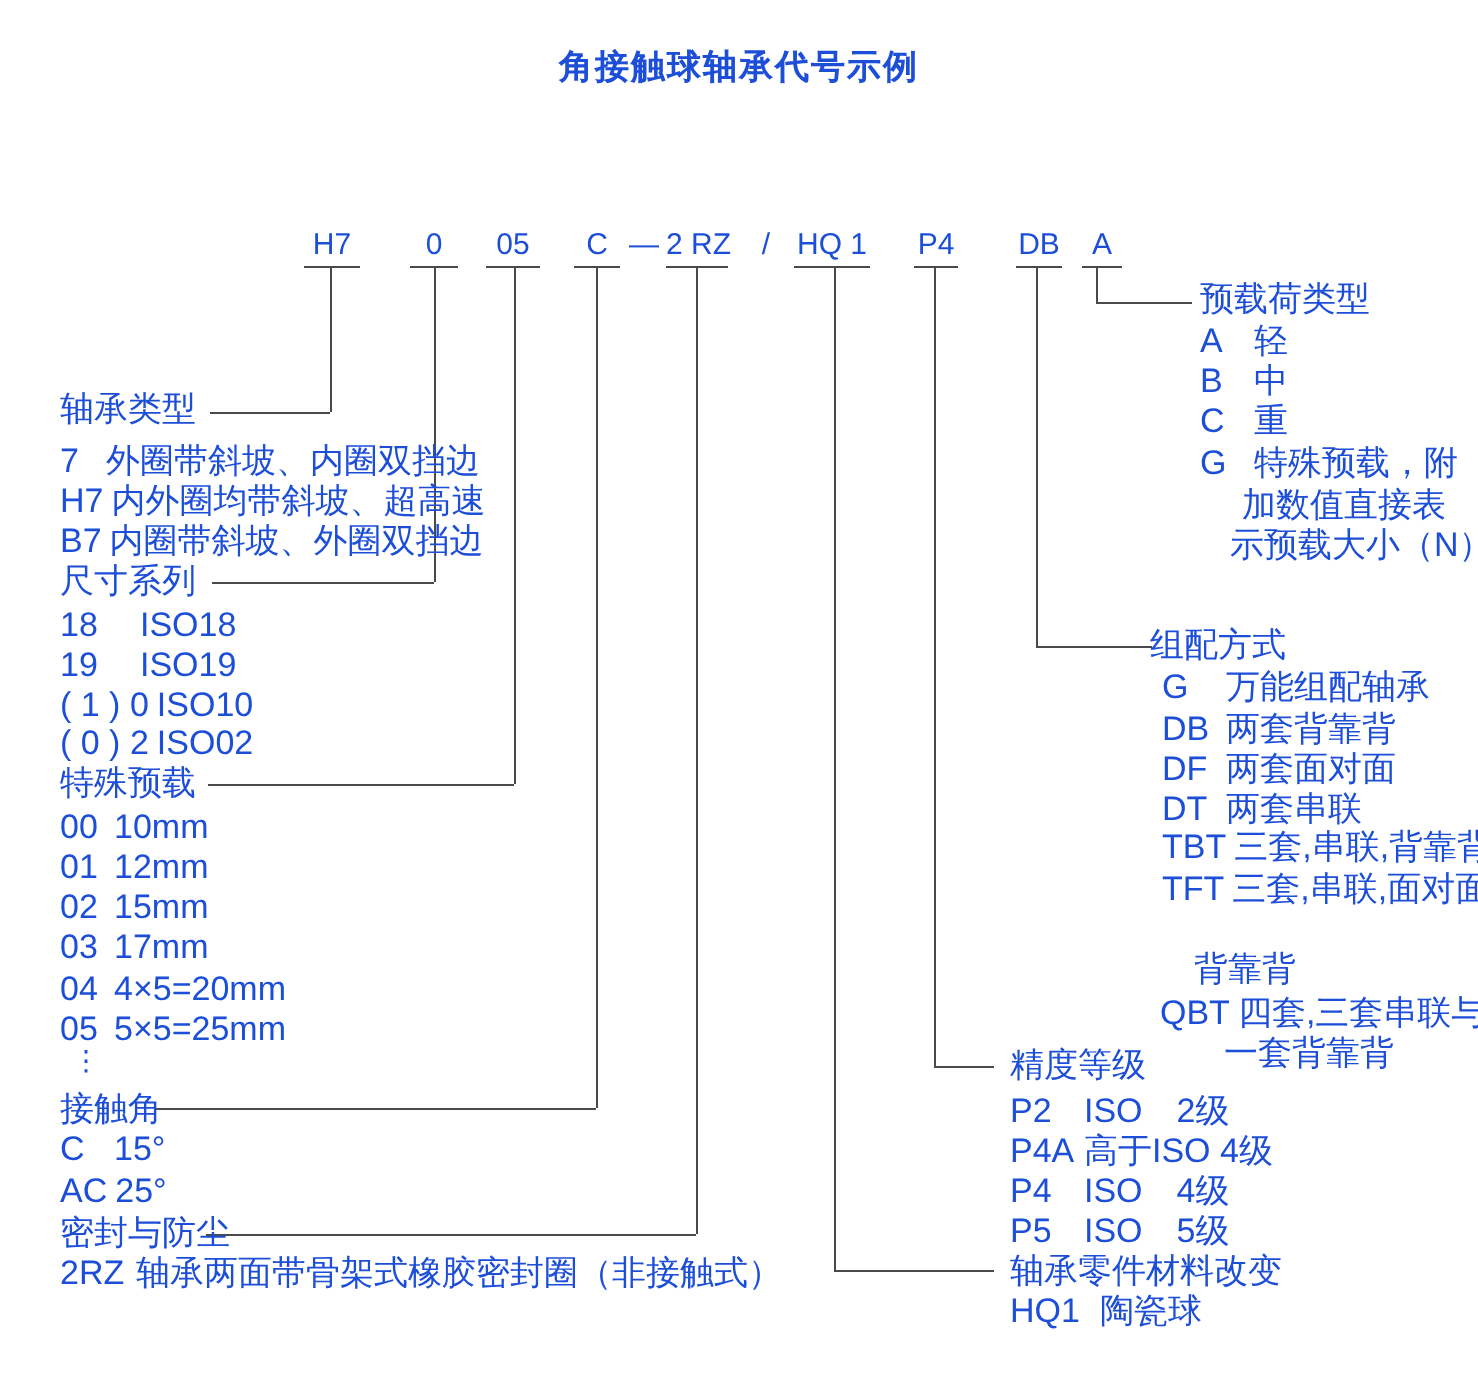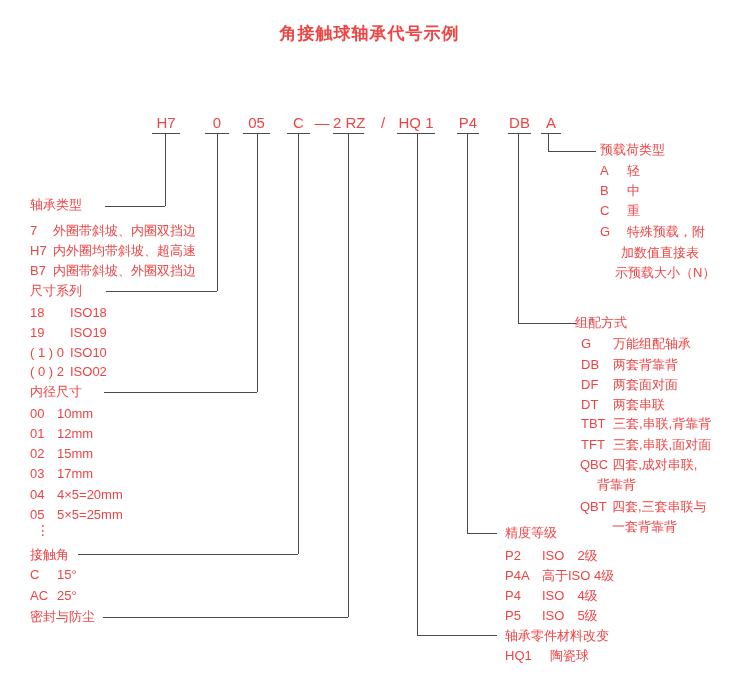--- a/index.html
+++ b/index.html
@@ -1,32 +1,32 @@
 <!DOCTYPE html>
 <html><head>
 <meta charset="utf-8">
 <style>
   html,body{margin:0;padding:0;background:#fff;}
   .canvas{
     position:relative;width:739px;height:695px;background:#ffffff;
     font-family:"Liberation Sans","DejaVu Sans",sans-serif;
-    color:#ef4444;overflow:hidden;
+    color:#1d4ed8;overflow:hidden;
   }
   .title{
     position:absolute;top:22px;left:0;width:739px;text-align:center;
     font-size:17px;font-weight:600;letter-spacing:1px;
   }
   .codeseg{
     position:absolute;top:114px;height:19px;font-size:15px;text-align:center;
     border-bottom:1px solid #4a4a4a;white-space:nowrap;
   }
   .mark{position:absolute;top:114px;height:19px;font-size:15px;text-align:center;white-space:nowrap;}
   .vl{position:absolute;width:1px;background:#4a4a4a;}
   .hl{position:absolute;height:1px;background:#4a4a4a;}
-  .t{position:absolute;height:20px;line-height:20px;font-size:13px;white-space:nowrap;}
+  .t{position:absolute;height:20px;line-height:20px;font-size:17px;white-space:nowrap;}
   .row{display:flex;}
   .code{flex:none;display:inline-block;box-sizing:border-box;padding-right:4px;}
   .cw-a{min-width:23px}.cw-b{min-width:40px}.cw-c{min-width:27px}
   .cw-d{min-width:38px}.cw-e{min-width:27px}.cw-f{min-width:32px}
   .cw-g{min-width:37px}.cw-h{min-width:45px}
   .dots{position:absolute;font-size:14px;line-height:14px;}
 </style>
 </head>
 <body>
 
@@ -91,21 +91,21 @@
   </div>
   <div class="t row" style="left:30px;top:343px">
     <span class="code cw-b">( 1 ) 0</span>
     <span>ISO10</span>
   </div>
   <div class="t row" style="left:30px;top:362px">
     <span class="code cw-b">( 0 ) 2</span>
     <span>ISO02</span>
   </div>
 
-  <div class="t" style="left:30px;top:382px">内径尺寸</div>
+  <div class="t" style="left:30px;top:382px">特殊预载</div>
   <div class="t row" style="left:30px;top:404px">
     <span class="code cw-c">00</span>
     <span>10mm</span>
   </div>
   <div class="t row" style="left:30px;top:424px">
     <span class="code cw-c">01</span>
     <span>12mm</span>
   </div>
   <div class="t row" style="left:30px;top:444px">
     <span class="code cw-c">02</span>
@@ -129,20 +129,24 @@
   <div class="t row" style="left:30px;top:565px">
     <span class="code cw-c">C</span>
     <span>15°</span>
   </div>
   <div class="t row" style="left:30px;top:586px">
     <span class="code cw-c">AC</span>
     <span>25°</span>
   </div>
 
   <div class="t" style="left:30px;top:607px">密封与防尘</div>
+  <div class="t row" style="left:30px;top:627px">
+    <span class="code cw-d">2RZ</span>
+    <span>轴承两面带骨架式橡胶密封圈（非接触式）</span>
+  </div>
 
   <div class="t" style="left:600px;top:140px">预载荷类型</div>
   <div class="t row" style="left:600px;top:161px">
     <span class="code cw-e">A</span>
     <span>轻</span>
   </div>
   <div class="t row" style="left:600px;top:181px">
     <span class="code cw-e">B</span>
     <span>中</span>
   </div>
@@ -175,24 +179,20 @@
     <span>两套串联</span>
   </div>
   <div class="t row" style="left:581px;top:435px">
     <span class="code cw-f">TFT</span>
     <span>三套,串联,面对面</span>
   </div>
   <div class="t row" style="left:581px;top:414px">
     <span class="code cw-f">TBT</span>
     <span>三套,串联,背靠背</span>
   </div>
-  <div class="t row" style="left:580px;top:455px">
-    <span class="code cw-f">QBC</span>
-    <span>四套,成对串联,</span>
-  </div>
   <div class="t" style="left:597px;top:475px">背靠背</div>
   <div class="t row" style="left:580px;top:497px">
     <span class="code cw-f">QBT</span>
     <span>四套,三套串联与</span>
   </div>
   <div class="t" style="left:612px;top:517px">一套背靠背</div>
 
   <div class="t" style="left:505px;top:523px">精度等级</div>
   <div class="t row" style="left:505px;top:546px">
     <span class="code cw-g">P2</span>

